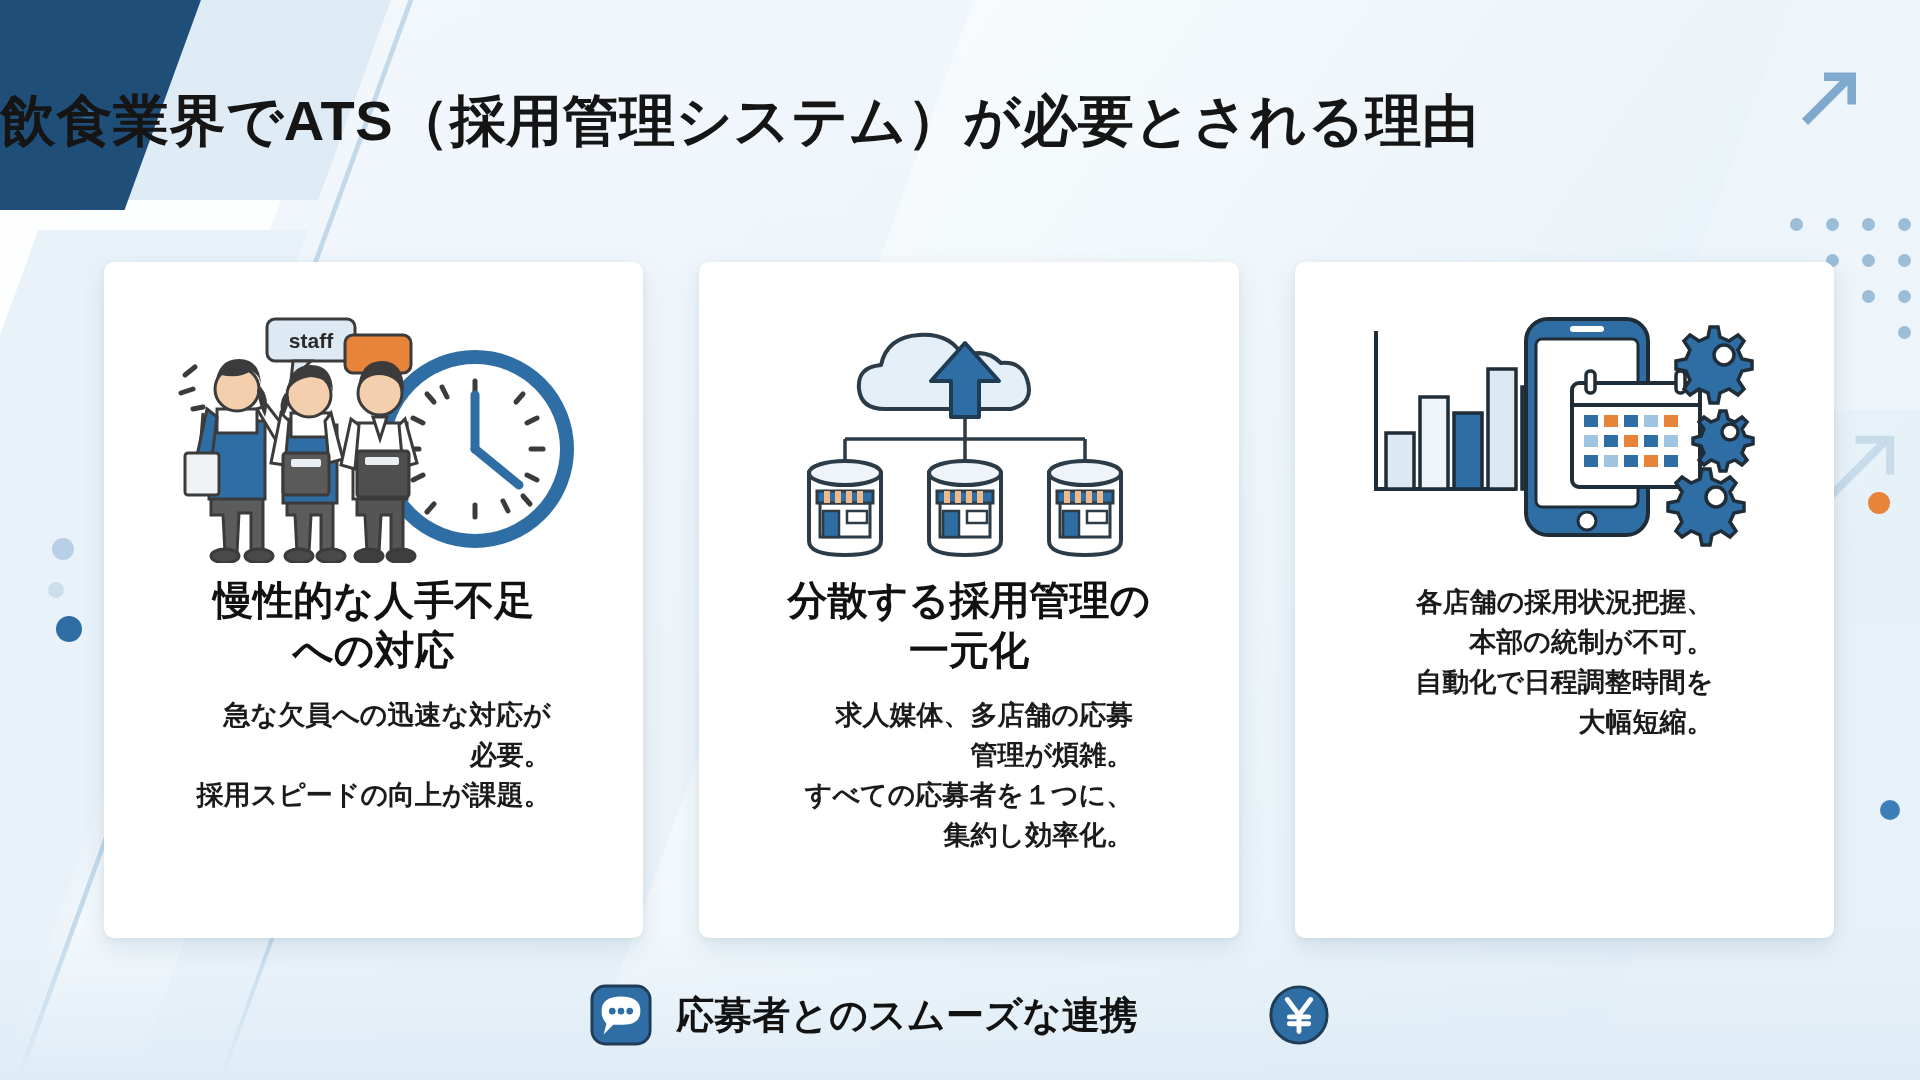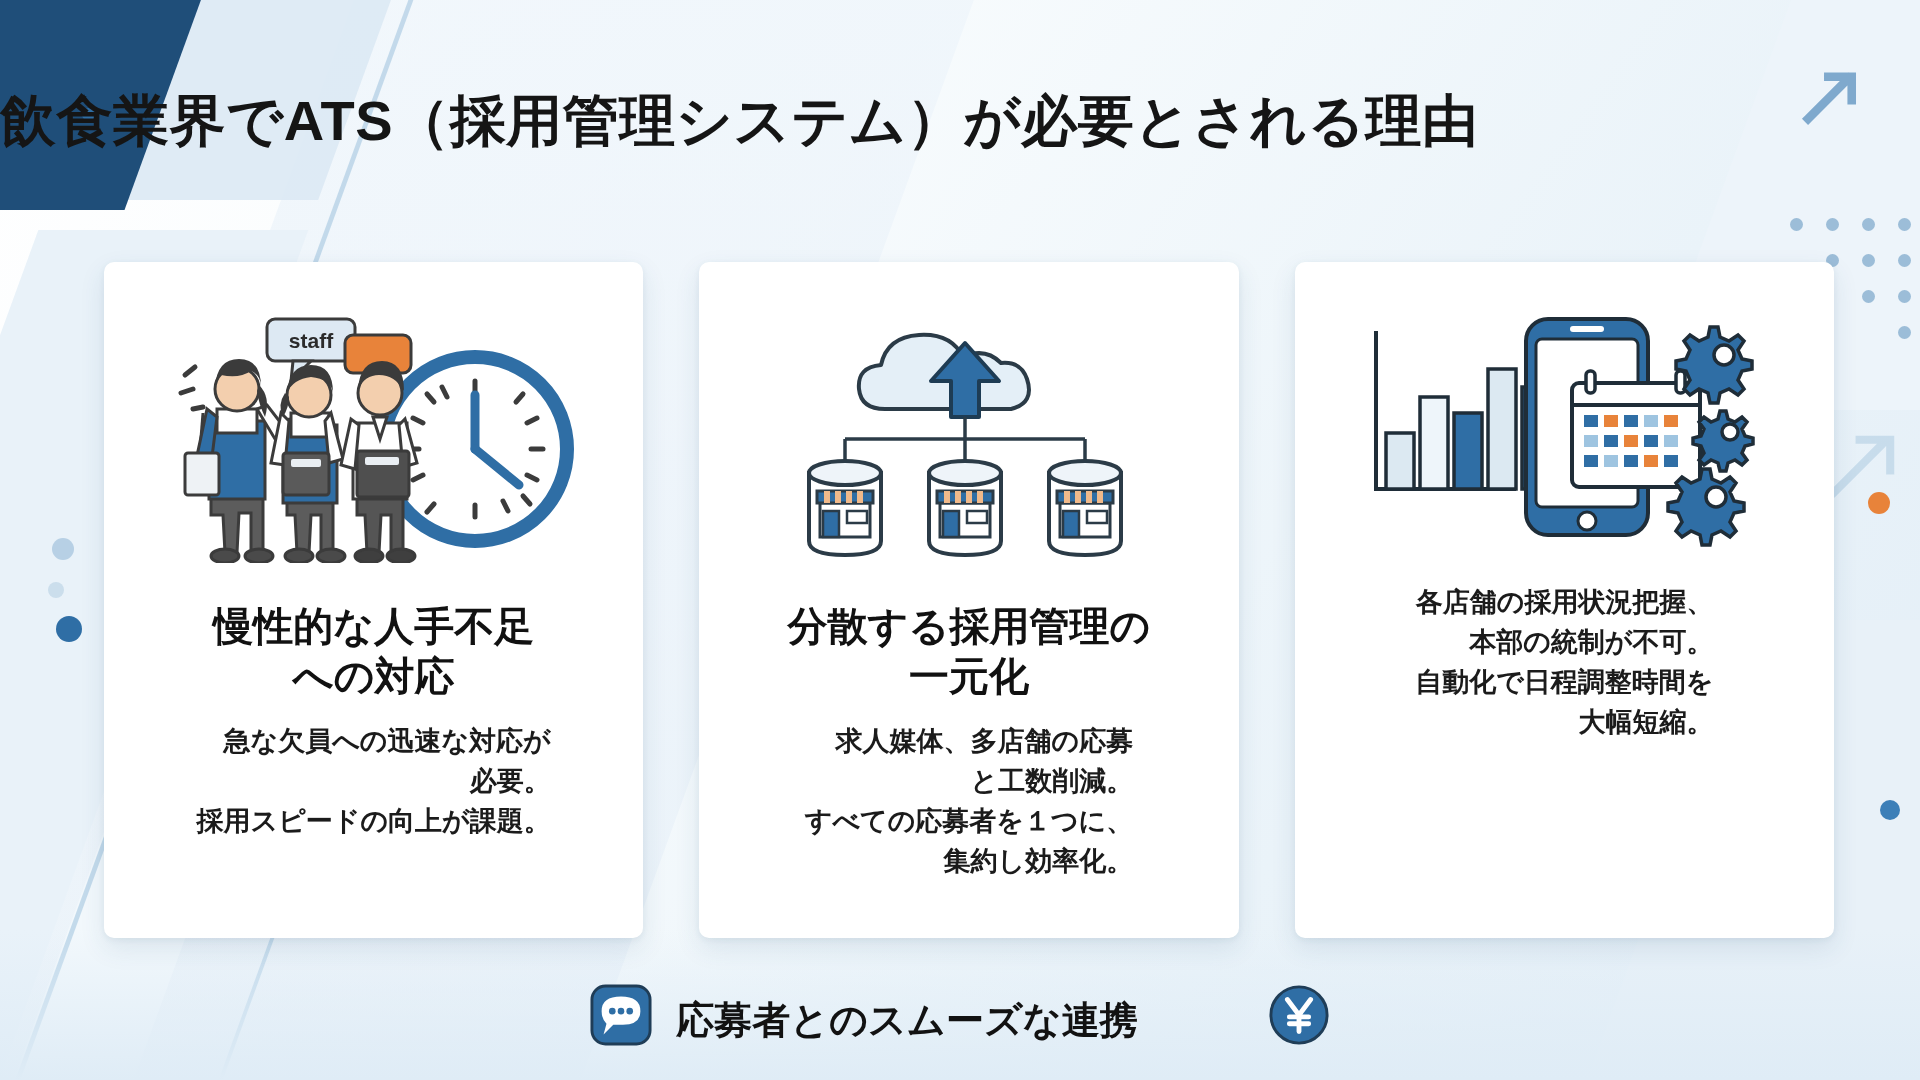--- a/index.html
+++ b/index.html
@@ -145,21 +145,21 @@
   }
   .card-illu {
     height: 250px;
     width: 100%;
     display: flex;
     align-items: center;
     justify-content: center;
     margin-top: 8px;
   }
   .card-title {
-    margin-top: 38px;
+    margin-top: 12px;
     font-size: 40px;
     font-weight: 700;
     color: #111;
     text-align: center;
     line-height: 1.26;
     white-space: pre-line;
   }
   .card-desc {
     margin-top: 20px;
     font-size: 27px;
@@ -175,21 +175,21 @@
     position: absolute;
     bottom: 34px;
     left: 0; right: 0;
     display: flex;
     justify-content: center;
     align-items: center;
     gap: 130px;
   }
   .badge {
     display: flex;
-    align-items: flex-end;
+    align-items: center;
     gap: 24px;
   }
   .badge-label {
     font-size: 38px;
     font-weight: 700;
     color: #121212;
     white-space: nowrap;
   }
   .badge-icon { width: 62px; height: 62px; flex: 0 0 auto; }
 </style>
@@ -383,21 +383,21 @@
               <path d="M-18 -26 L-18 -14 M-7 -26 L-7 -14 M4 -26 L4 -14 M15 -26 L15 -14" stroke="#f0b98a" stroke-width="6"></path>
               <rect x="-22" y="-6" width="16" height="26" fill="#2f6ea5" stroke="#2b3b47" stroke-width="2.5"></rect>
               <rect x="2" y="-6" width="20" height="12" fill="#ffffff" stroke="#2b3b47" stroke-width="2.5"></rect>
             </g>
           </g>
         </svg>
       </div>
       <div class="card-title">分散する採用管理の
 一元化</div>
       <div class="card-desc">求人媒体、多店舗の応募
-と工数削減。
+管理が煩雑。
 すべての応募者を１つに、
 集約し効率化。</div>
     </div>
 
     <div class="card">
       <div class="card-illu">
         <svg viewBox="0 0 400 250" width="400" height="250">
 
           <g>
             <path d="M12 18 L12 176 L152 176" fill="none" stroke="#1f2d38" stroke-width="4"></path>

